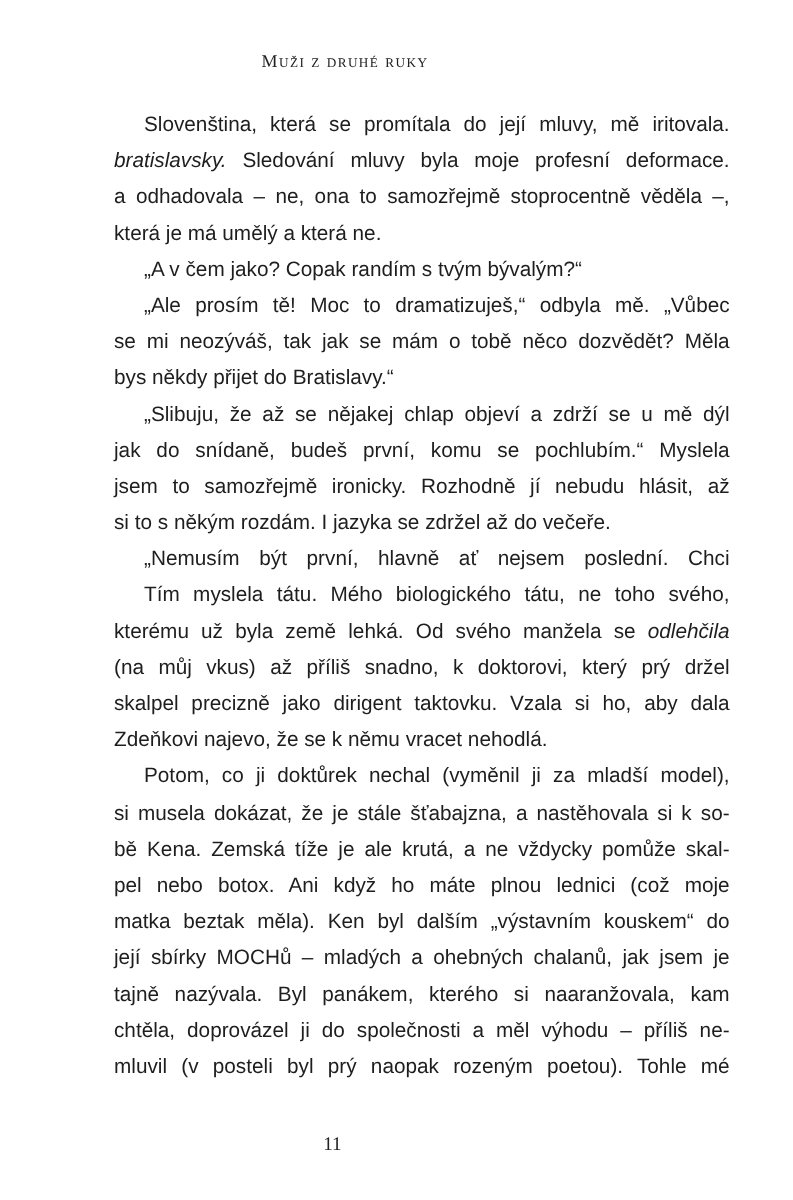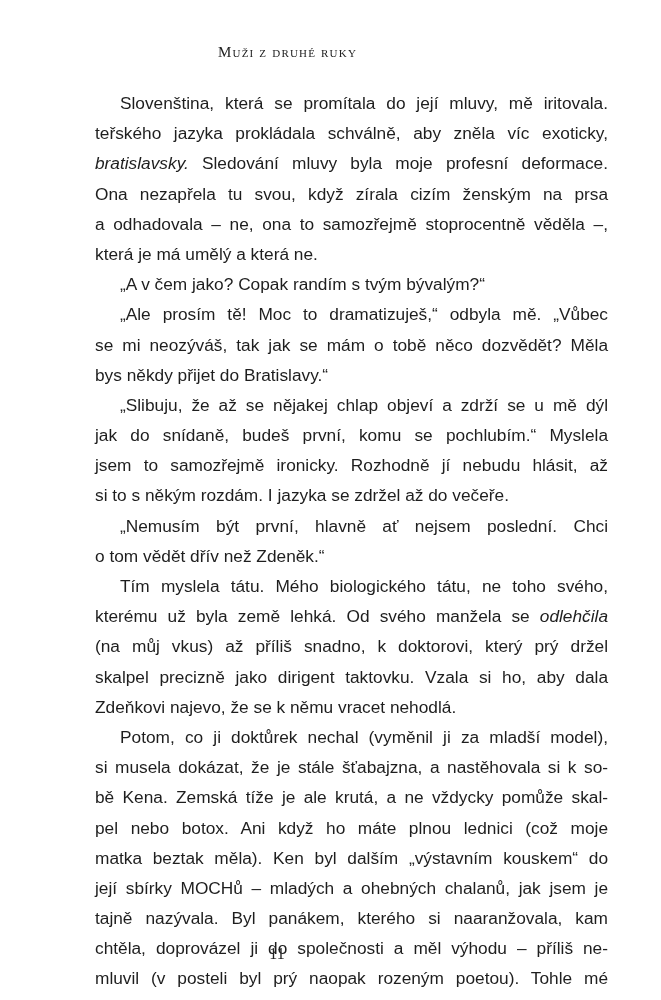--- a/index.html
+++ b/index.html
@@ -20,23 +20,21 @@
 </style>
 </head>
 <body>
 
 <div class="header">Muži z druhé ruky</div>
 
 <div class="body-text">
 
   <div>
     <span class="line indent">Slovenština, která se promítala do její mluvy, mě iritovala.</span>
-    <span class="line">teřského jazyka prokládala schválně, aby zněla víc exoticky,</span>
     <span class="line"><em>bratislavsky.</em><span> Sledování mluvy byla moje profesní deformace.</span></span>
-    <span class="line">Ona nezapřela tu svou, když zírala cizím ženským na prsa</span>
     <span class="line">a odhadovala – ne, ona to samozřejmě stoprocentně věděla –,</span>
     <span class="line last">která je má umělý a která ne.</span>
   </div>
 
   <div>
     <span class="line indent last">„A v čem jako? Copak randím s tvým bývalým?“</span>
   </div>
 
   <div>
     <span class="line indent">„Ale prosím tě! Moc to dramatizuješ,“ odbyla mě. „Vůbec</span>
@@ -46,21 +44,20 @@
 
   <div>
     <span class="line indent">„Slibuju, že až se nějakej chlap objeví a zdrží se u mě dýl</span>
     <span class="line">jak do snídaně, budeš první, komu se pochlubím.“ Myslela</span>
     <span class="line">jsem to samozřejmě ironicky. Rozhodně jí nebudu hlásit, až</span>
     <span class="line last">si to s někým rozdám. I jazyka se zdržel až do večeře.</span>
   </div>
 
   <div>
     <span class="line indent">„Nemusím být první, hlavně ať nejsem poslední. Chci</span>
-    <span class="line last">o tom vědět dřív než Zdeněk.“</span>
   </div>
 
   <div>
     <span class="line indent">Tím myslela tátu. Mého biologického tátu, ne toho svého,</span>
     <span class="line"><span>kterému už byla země lehká. Od svého manžela se </span><em>odlehčila</em></span>
     <span class="line">(na můj vkus) až příliš snadno, k doktorovi, který prý držel</span>
     <span class="line">skalpel precizně jako dirigent taktovku. Vzala si ho, aby dala</span>
     <span class="line last">Zdeňkovi najevo, že se k němu vracet nehodlá.</span>
   </div>
 

